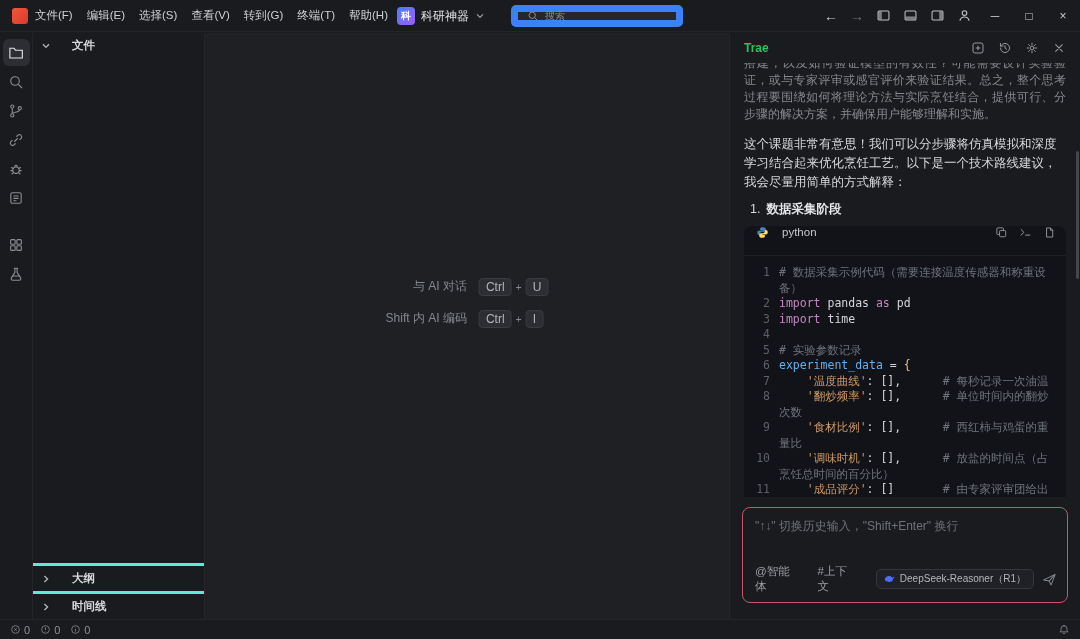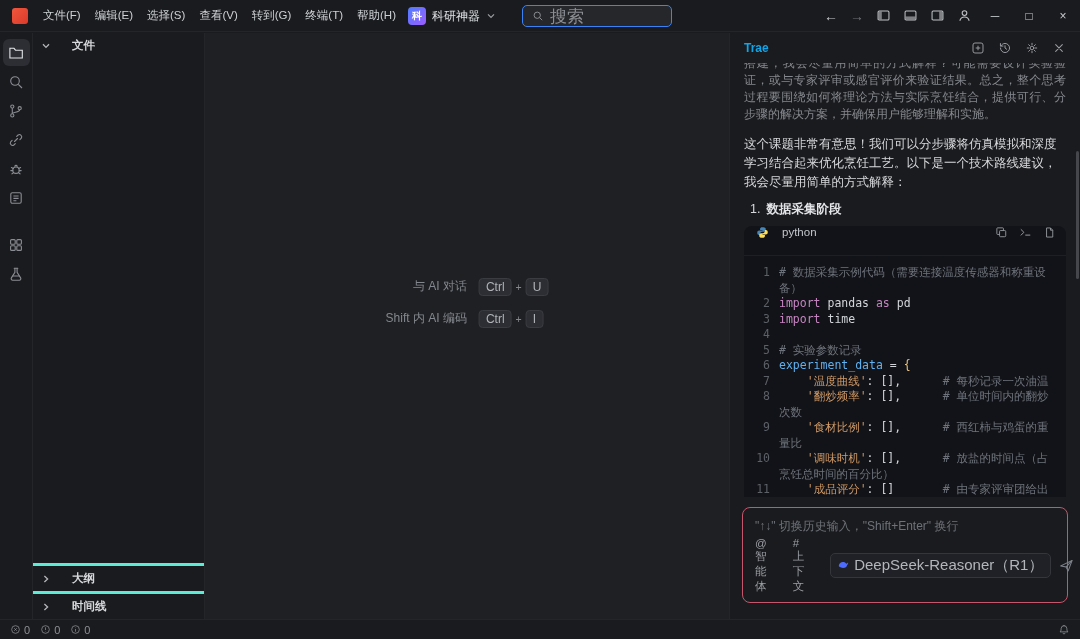--- a/index.html
+++ b/index.html
@@ -5,27 +5,27 @@
   *{margin:0;padding:0;box-sizing:border-box}
   html,body{width:1080px;height:639px;overflow:hidden;background:#141518}
   body{font-family:"Liberation Sans","DejaVu Sans",sans-serif}
   .window{position:relative;width:1080px;height:639px;background:#1a1b1e;color:#d4d6da}
   svg{display:block}
 
   
   .titlebar{position:absolute;top:0;left:0;right:0;height:32px;background:#1a1b1e;display:flex;align-items:center;border-bottom:1px solid #242528}
   .tb-left{display:flex;align-items:center;height:100%}
   .logo{width:16px;height:16px;border-radius:3px;margin-left:12px;background:linear-gradient(135deg,#f2563c,#d93a2b)}
-  .menubar{display:flex;height:100%;margin-left:8px}
+  .menubar{display:flex;height:100%;}
   .menu-item{display:flex;align-items:center;padding:0 7px;font-size:11.5px;color:#cdd0d4;cursor:default;white-space:nowrap}
   .tb-center{position:absolute;left:0;right:0;top:0;height:32px;display:flex;align-items:center;justify-content:center;gap:26px}
   .workspace{display:flex;align-items:center;gap:6px;font-size:12px;color:#dee0e3}
   .ws-icon{width:18px;height:18px;border-radius:4px;background:linear-gradient(135deg,#4e7dff,#9d5cff);color:#fff;font-size:10px;display:flex;align-items:center;justify-content:center;font-weight:700}
   .workspace .chev{width:10px;height:10px;color:#9a9da3}
-  .tb-search{width:150px;height:22px;background:#26272b;border:1px solid #3b82f6;border-radius:5px;display:flex;align-items:center;gap:6px;padding:0 9px;font-size:17px;color:#8b8e93}
+  .tb-search{width:172px;height:22px;background:#26272b;border:7px solid #3b82f6;border-radius:5px;display:flex;align-items:center;gap:6px;padding:0 9px;font-size:10px;color:#8b8e93}
   .tb-search .s-icon{width:12px;height:12px;color:#8b8e93}
   .tb-right{margin-left:auto;display:flex;align-items:center;height:100%;position:relative;z-index:2;background:#1a1b1e}
   .nav-btn{background:none;border:0;color:#c7cacd;font-size:14px;width:26px;height:100%;font-family:inherit;cursor:default}
   .nav-btn.dim{color:#6e7177}
   .tb-ico{width:27px;height:100%;display:flex;align-items:center;justify-content:center;color:#c0c3c7}
   .tb-ico svg{width:15px;height:15px}
   .win-btn{background:none;border:0;color:#c7cacd;width:34px;height:32px;font-size:12px;font-family:inherit;cursor:default}
 
   
   .activitybar{position:absolute;top:33px;bottom:20px;left:0;width:33px;background:#1a1b1e;border-right:1px solid #242528;display:flex;flex-direction:column;align-items:center;padding-top:6px}
@@ -47,21 +47,21 @@
   .editor{position:absolute;top:33px;bottom:20px;left:205px;width:524px;background:#1f2024}
   .hints{position:absolute;left:50%;top:46%;transform:translate(-50%,-50%);display:grid;grid-template-columns:auto auto;column-gap:12px;row-gap:14px;align-items:center}
   .hint-label{font-size:12px;color:#84888e;text-align:right;white-space:nowrap}
   .hint-keys{display:flex;align-items:center;gap:4px}
   .hint-keys kbd{font-family:inherit;font-size:12px;color:#b0b3b8;background:#2c2e33;border:1px solid #3a3c41;border-radius:4px;padding:1px 6px;line-height:14px}
   .hint-keys .plus{font-size:10.5px;color:#84888e}
 
   
   .panel{position:absolute;top:33px;bottom:20px;left:729px;width:351px;background:#1a1b1e;border-left:1px solid #242528;display:flex;flex-direction:column}
   .panel-header{height:30px;display:flex;align-items:center;padding:0 14px;flex:none}
-  .panel-title{font-size:12px;font-weight:700;color:#0ea5e9}
+  .panel-title{font-size:12px;font-weight:700;color:#22c55e}
   .panel-icons{margin-left:auto;display:flex;gap:13px;color:#9a9da3}
   .panel-icons span svg{width:14px;height:14px}
   .chat{flex:1;overflow:hidden;padding:0 14px;position:relative}
   .scrollback{font-size:12px;line-height:17px;color:#85888e;margin:-8px 0 12px;text-align:justify}
   .message{font-size:12.5px;line-height:19px;color:#d6d8db;margin:0 0 9px}
   .list-row{display:flex;gap:6px;align-items:baseline;font-size:12.5px;color:#d6d8db;margin:0 0 8px 6px}
   .list-row strong{font-weight:700;color:#e2e4e7}
   .codeblock{background:#121318;border-radius:8px;overflow:hidden}
   .code-header{height:30px;display:flex;align-items:flex-start;gap:13px;padding:0 10px 0 12px;border-bottom:1px solid #1e1f25}
   .py-icon svg{width:13px;height:13px}
@@ -75,21 +75,21 @@
   .tok-comment{color:#6e737b}
   .tok-kw{color:#c586c0}
   .tok-string{color:#d19a66}
   .tok-var{color:#5fb0ee}
   .tok-brace{color:#e5c07b}
   .tok-plain{color:#d2d5da}
   .composer{flex:none;margin:10px 12px 16px;border:1px solid #c5566b;border-radius:8px;padding:10px 10px 8px 12px;height:96px;display:flex;flex-direction:column;background:#1a1b1e}
   .composer-ph{font-size:12px;color:#6e7278;flex:1}
   .composer-footer{display:flex;align-items:center;gap:26px;font-size:11.5px;color:#9a9da3}
   .composer-right{margin-left:auto;display:flex;align-items:center;gap:8px}
-  .model-pill{display:flex;align-items:center;gap:5px;border:1px solid #35363b;background:#202126;border-radius:5px;padding:2px 7px;font-size:15px;color:#b3b6bb;white-space:nowrap}
+  .model-pill{display:flex;align-items:center;gap:5px;border:1px solid #35363b;background:#202126;border-radius:5px;padding:2px 7px;font-size:10px;color:#b3b6bb;white-space:nowrap}
   .ds-icon{color:#4d6bfe}
   .ds-icon svg{width:11px;height:11px}
   .send{color:#7e828a}
   .send svg{width:15px;height:15px}
   .scroll-thumb{position:absolute;right:1px;top:118px;width:3px;height:128px;background:#45474c;border-radius:2px}
 
   
   .statusbar{position:absolute;left:0;right:0;bottom:0;height:20px;background:#1a1b1e;border-top:1px solid #242528;display:flex;align-items:center;padding:0 10px;font-size:11px;color:#8d9096}
   .status-left{display:flex;align-items:center;gap:10px}
   .status-item{display:flex;align-items:center;gap:3px}
@@ -283,21 +283,21 @@
           </span>
         <span>
             <svg viewBox="0 0 16 16" fill="none" stroke="currentColor" stroke-width="1.2" stroke-linecap="round">
               <path d="M4.2 4.2l7.6 7.6M11.8 4.2l-7.6 7.6"></path>
             </svg>
           </span>
       </div>
     </div>
 
     <div class="chat">
-      <p class="scrollback">搭建，我会尽量用简单的方式解释？可能需要设计实验验证，或与专家评审或感官评价来验证结果。总之，整个思考过程要围绕如何将理论方法与实际烹饪结合，提供可行、分步骤的解决方案，并确保用户能够理解和实施。</p>
+      <p class="scrollback">搭建，以及如何验证模型的有效性？可能需要设计实验验证，或与专家评审或感官评价来验证结果。总之，整个思考过程要围绕如何将理论方法与实际烹饪结合，提供可行、分步骤的解决方案，并确保用户能够理解和实施。</p>
       <p class="message">这个课题非常有意思！我们可以分步骤将仿真模拟和深度学习结合起来优化烹饪工艺。以下是一个技术路线建议，我会尽量用简单的方式解释：</p>
       <div class="list-row">
         <span>1.</span>
         <strong>数据采集阶段</strong>
       </div>
       <div class="codeblock">
         <div class="code-header">
           <span class="py-icon">
             <svg viewBox="0 0 16 16">
                 <path d="M7.9 1.5c-1.9 0-2.9.8-2.9 2.2v1.2h3v.6H3.9C2.6 5.5 1.5 6.6 1.5 8.3c0 1.7 1 2.8 2.4 2.8h1.2V9.5c0-1.3 1.1-2.3 2.4-2.3h2.6c1.1 0 1.9-.9 1.9-2V3.7c0-1.3-1.3-2.2-2.6-2.2z" fill="#4584b6"></path>

